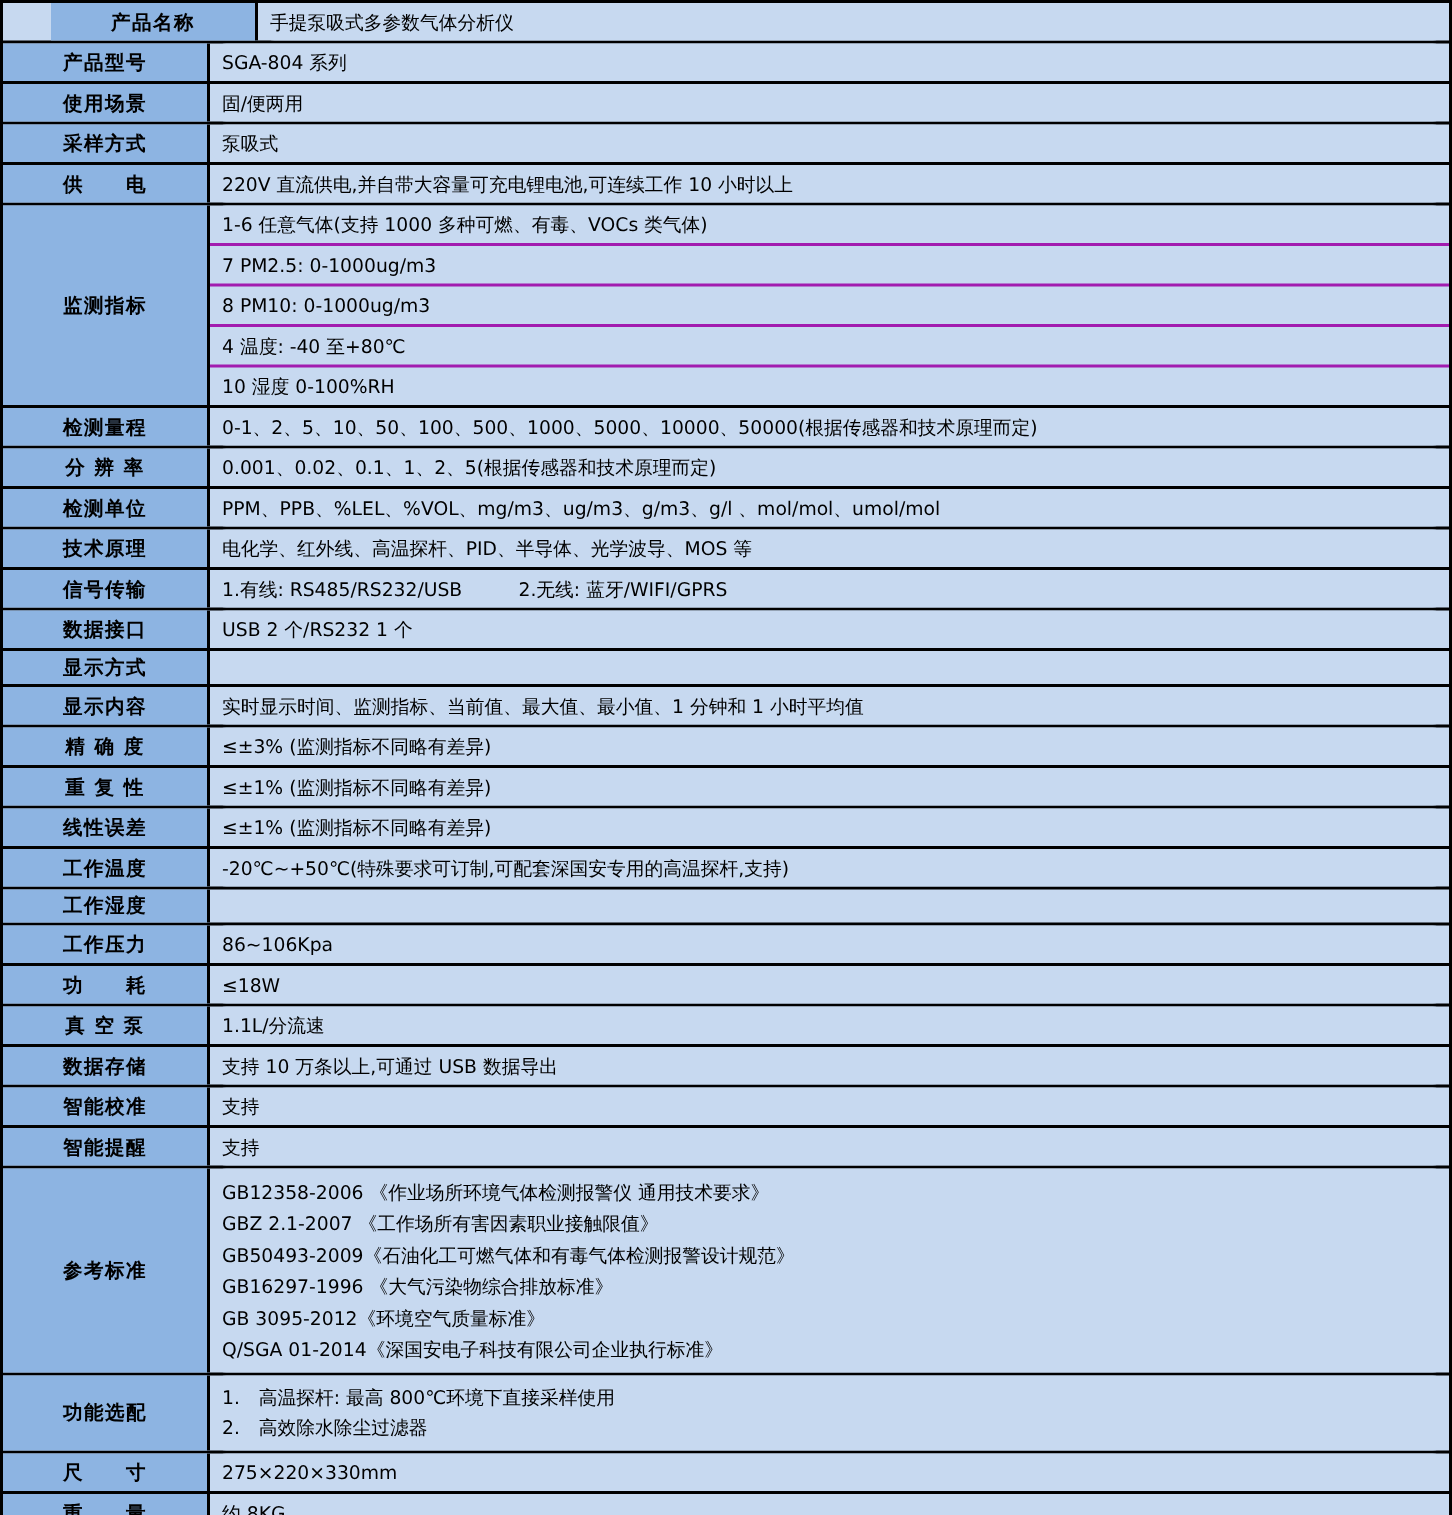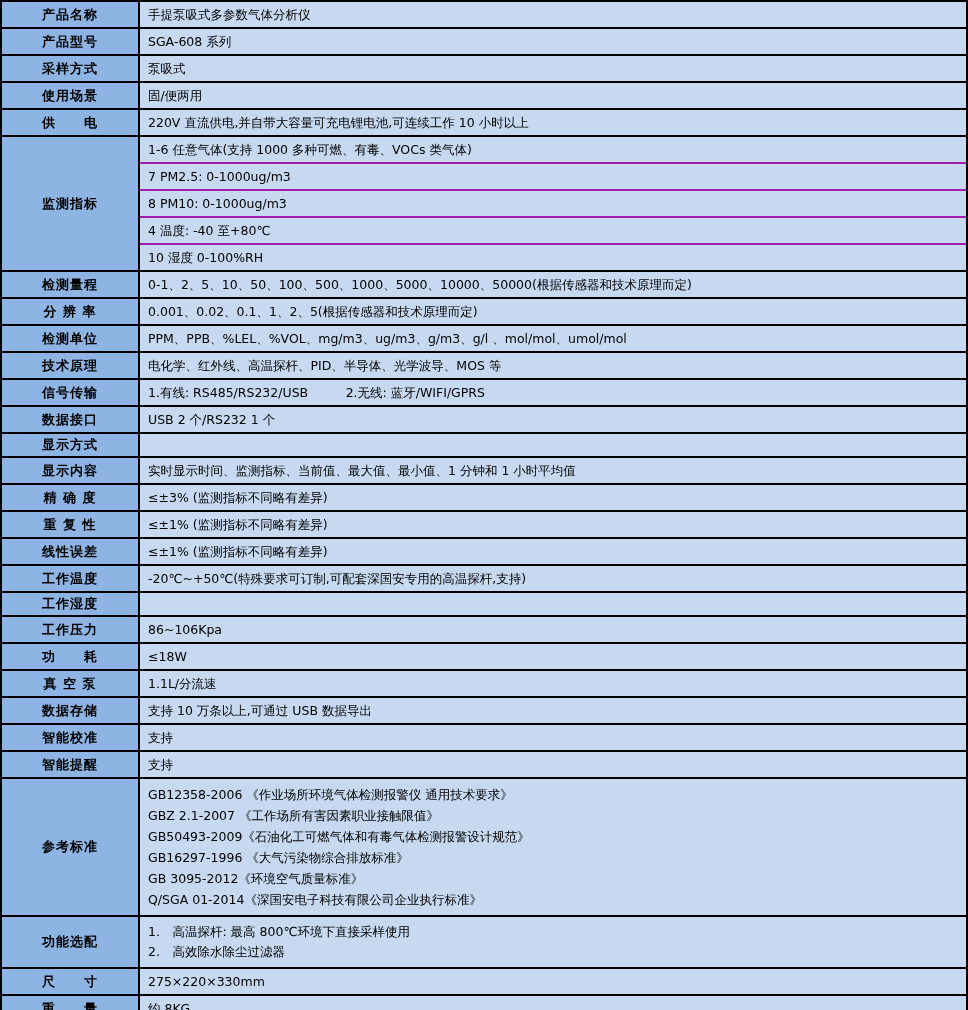--- a/index.html
+++ b/index.html
@@ -8,21 +8,21 @@
     width:968px;
     box-sizing:border-box;
     border:2px solid #000;
     background:#C7D9F0;
   }
   .row{
     display:flex;
     align-items:stretch;
     border-top:2px solid #000;
   }
-  .row:first-child{border-top:none;}
+  .row:first-child{border-top:none;padding-left:32px;}
   .label-cell{
     width:138px;
     flex:0 0 138px;
     box-sizing:border-box;
     border-right:2px solid #000;
     background:#8DB4E2;
     display:flex;
     align-items:center;
     justify-content:center;
     text-align:center;
@@ -65,33 +65,33 @@
 <div class="spec-table" id="spec-table">
     <div class="row">
       <div class="label-cell">产品名称</div>
       <div class="value-cell">
         <div class="sub-row">手提泵吸式多参数气体分析仪</div>
       </div>
     </div>
     <div class="row">
       <div class="label-cell">产品型号</div>
       <div class="value-cell">
-        <div class="sub-row">SGA-608 系列</div>
+        <div class="sub-row">SGA-804 系列</div>
+      </div>
+    </div>
+    <div class="row">
+      <div class="label-cell">使用场景</div>
+      <div class="value-cell">
+        <div class="sub-row">固/便两用</div>
       </div>
     </div>
     <div class="row">
       <div class="label-cell">采样方式</div>
       <div class="value-cell">
         <div class="sub-row">泵吸式</div>
-      </div>
-    </div>
-    <div class="row">
-      <div class="label-cell">使用场景</div>
-      <div class="value-cell">
-        <div class="sub-row">固/便两用</div>
       </div>
     </div>
     <div class="row">
       <div class="label-cell">供　　电</div>
       <div class="value-cell">
         <div class="sub-row">220V 直流供电,并自带大容量可充电锂电池,可连续工作 10 小时以上</div>
       </div>
     </div>
     <div class="row">
       <div class="label-cell">监测指标</div>

